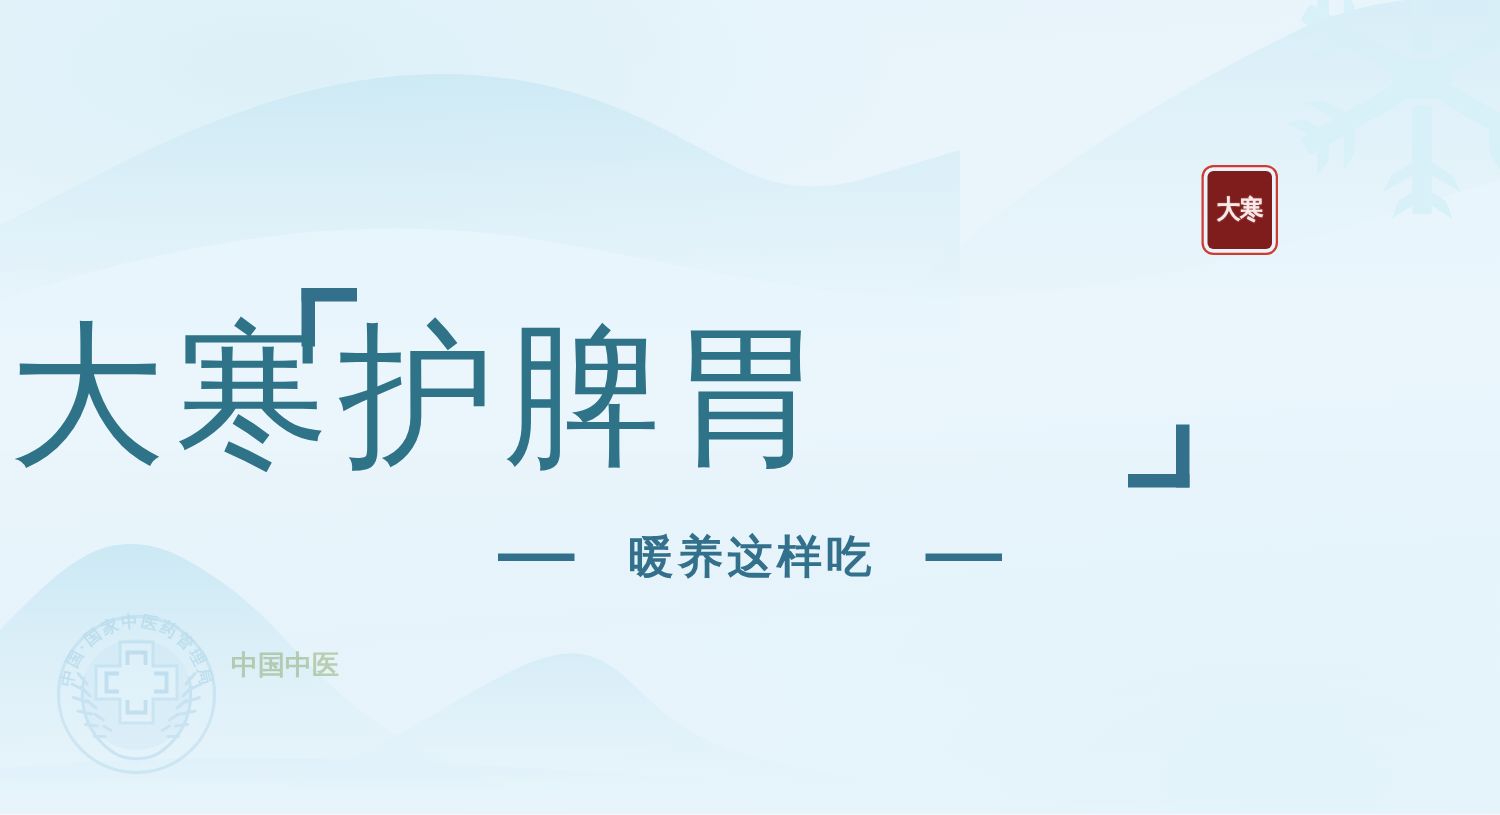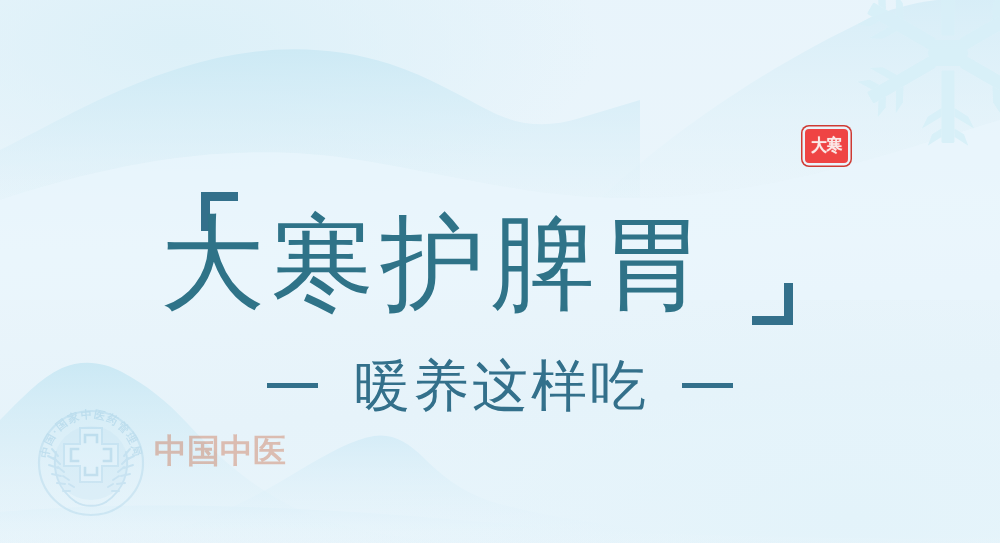--- a/index.html
+++ b/index.html
@@ -33,24 +33,24 @@
     inset: 0;
     width: 1000px;
     height: 543px;
     display: block;
   }
 
   
   .seal {
     position: absolute;
     left: 805px;
-    top: 129px;
+    top: 114px;
     width: 43px;
-    height: 34px;
-    background: #ef4444;
+    height: 52px;
+    background: #7f1d1d;
     border-radius: 4px;
     box-shadow: 0 0 0 2.5px #e9f4fb, 0 0 0 4px #cf3a33;
     display: flex;
     align-items: center;
     justify-content: center;
   }
   .seal-text {
     font-family: "DejaVu Serif", "Liberation Serif", serif;
     color: #fbe9e7;
     font-size: 16px;
@@ -82,21 +82,20 @@
     border-bottom: 9px solid #33708b;
     border-right: 9px solid #33708b;
   }
 
   
   .title-main {
     position: absolute;
     left: 0;
     top: 205px;
     width: 865px;
-    text-align: center;
     font-family: "DejaVu Serif", "Liberation Serif", serif;
     font-size: 104px;
     line-height: 1.12;
     color: #2f7388;
     letter-spacing: 6px;
     text-indent: 6px;
     white-space: nowrap;
     font-weight: 400;
   }
 
@@ -112,27 +111,27 @@
     gap: 33px;
   }
   .sub-dash {
     width: 51px;
     height: 5px;
     background: #33708b;
     flex: 0 0 auto;
   }
   .subtitle-text {
     font-family: "Liberation Sans", sans-serif;
-    font-size: 56px;
+    font-size: 30px;
     line-height: 1.1;
     color: #33708b;
     letter-spacing: 3px;
     text-indent: 3px;
     white-space: nowrap;
-    font-weight: 400;
+    font-weight: 700;
   }
 
   
   .watermark {
     position: absolute;
     left: 32px;
     top: 404px;
     width: 250px;
     height: 122px;
     opacity: 0.30;
@@ -146,23 +145,23 @@
     height: 118px;
   }
   .wm-labels {
     position: absolute;
     left: 122px;
     top: 30px;
     width: 130px;
   }
   .wm-cn {
     font-family: "Liberation Sans", sans-serif;
-    font-size: 33px;
+    font-size: 18px;
     line-height: 1.05;
-    color: #c2410c;
+    color: #4d7c0f;
     letter-spacing: 0px;
     font-weight: 700;
     white-space: nowrap;
   }
   .wm-en {
     font-family: "Liberation Sans", sans-serif;
     font-size: 30px;
     line-height: 1.0;
     color: #a6cfe6;
     font-weight: 700;

